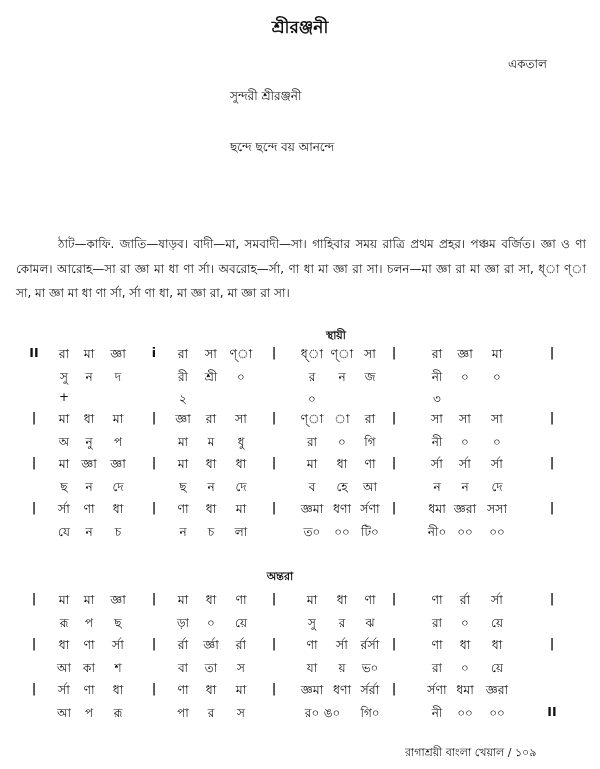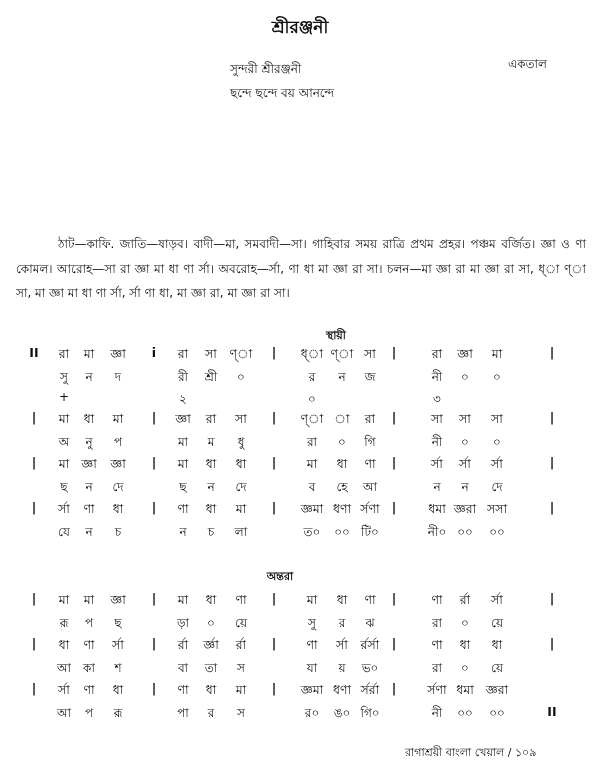--- a/index.html
+++ b/index.html
@@ -10,21 +10,21 @@
   .title {
     position: absolute; top: 14px; left: 0; width: 600px; text-align: center;
     font-size: 17px; font-weight: bold;
   }
   .tala {
     position: absolute; top: 35px; left: 508px; font-size: 12px; font-weight: normal; margin-top: 20px;
   }
   .lyrics {
     position: absolute; top: 58px; left: 230px; font-size: 12px; line-height: 23.5px;
   }
-  .lyrics div { white-space: nowrap; }
+  .lyrics div { white-space: nowrap; margin-top: 27px; }
   .desc {
     position: absolute; top: 232px; left: 16px; width: 570px;
     font-size: 12px; line-height: 24.5px; text-indent: 42px; text-align: justify;
   }
   .section-title {
     position: absolute; font-size: 11px; font-weight: bold; text-align: center; width: 100px;
   }
   .grid { position: absolute; left: 0; width: 600px; font-size: 12.5px; }
   .row { position: relative; height: 23px; }
   .cell {
@@ -279,21 +279,21 @@
       <span class="cell" style="left: 497px;">জ্ঞরা</span>
     </div>
     <div class="row lyric-row" style="height: 22px;">
       <span class="cell" style="left: 64px;">আ</span>
       <span class="cell" style="left: 89px;">প</span>
       <span class="cell" style="left: 118px;">রূ</span>
       <span class="cell" style="left: 183px;">পা</span>
       <span class="cell" style="left: 211px;">র</span>
       <span class="cell" style="left: 241px;">স</span>
       <span class="cell" style="left: 312px;">র০</span>
-      <span class="cell" style="left: 342px; text-align: center;">ঙ০</span>
+      <span class="cell" style="left: 332px; text-align: center;">ঙ০</span>
       <span class="cell" style="left: 370px;">গি০</span>
       <span class="cell" style="left: 437px;">নী</span>
       <span class="cell" style="left: 465px;">০০</span>
       <span class="cell" style="left: 497px;">০০</span>
       <span class="bar" style="left: 552px;">II</span>
     </div>
   </div>
 
 <div class="footer">রাগাশ্রয়ী বাংলা খেয়াল / ১০৯</div>
 

